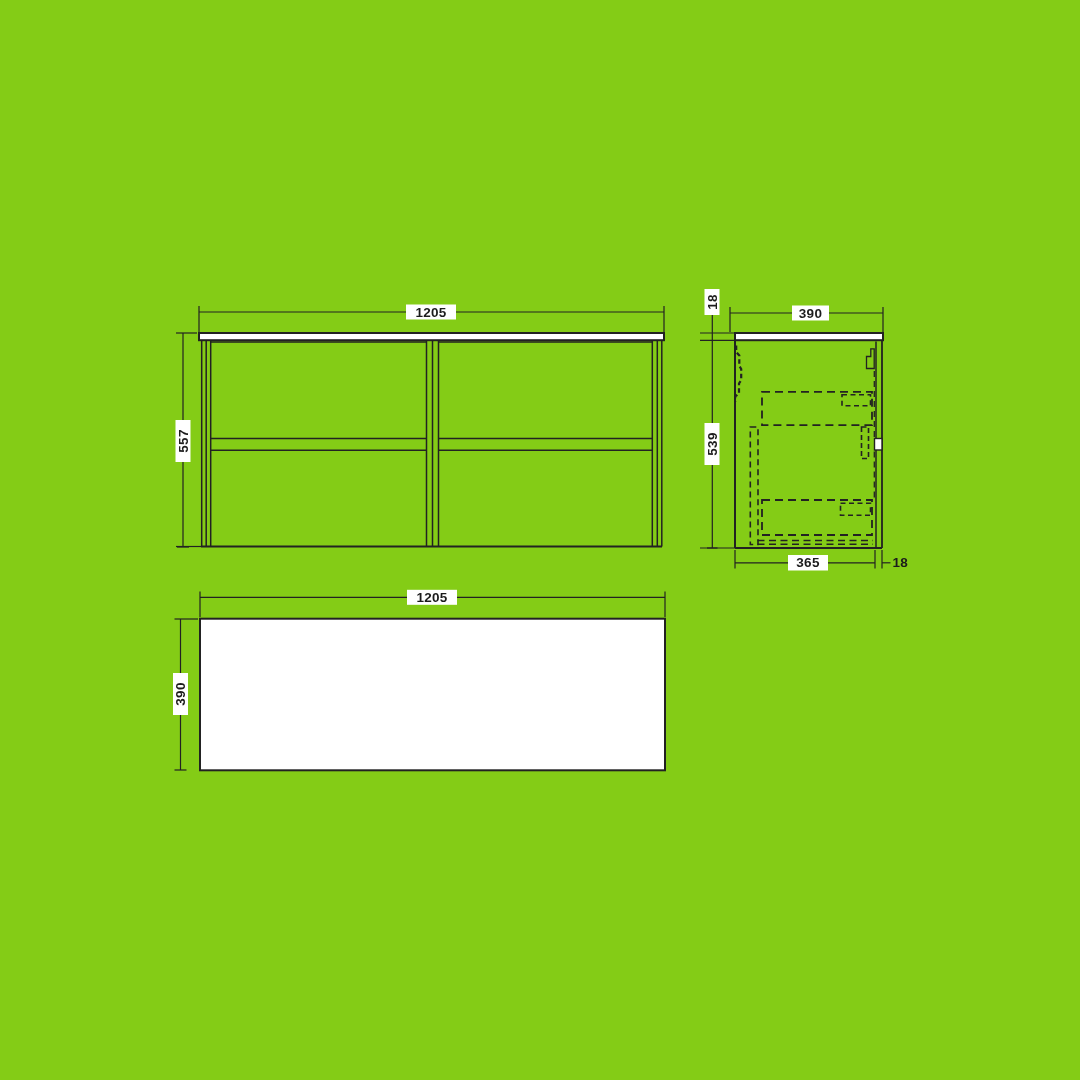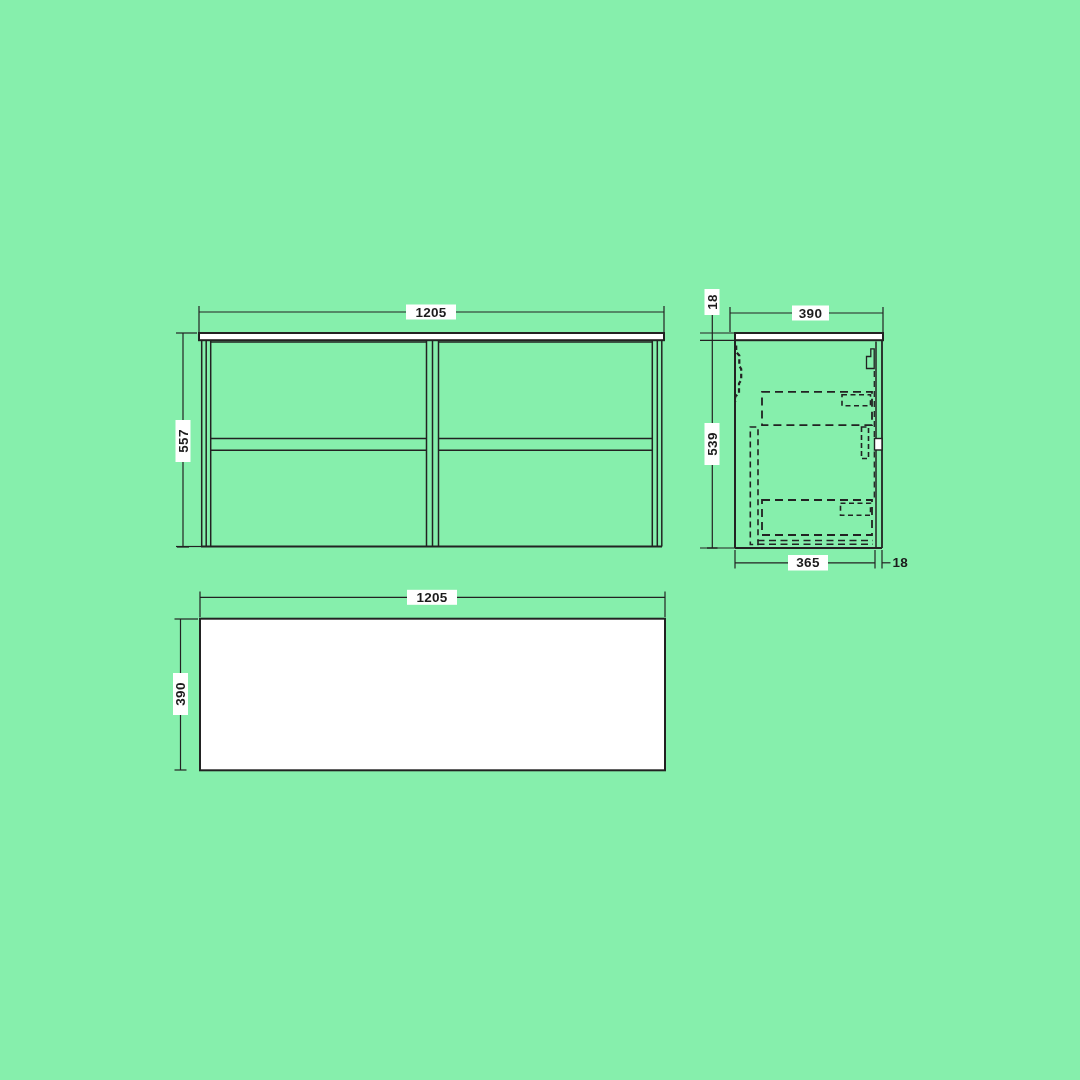--- a/index.html
+++ b/index.html
@@ -1,19 +1,19 @@
 <!DOCTYPE html>
 <html><head>
 <meta charset="utf-8">
 <style>
   html,body{margin:0;padding:0;background:#ffffff;}
   .canvas{
     position:relative;
     width:1080px;height:1080px;
-    background:#86efac;
+    background:#84cc16;
     font-family:"Liberation Sans", sans-serif;
     overflow:hidden;
   }
   svg text{
     font-family:"Liberation Sans", sans-serif;
     font-weight:bold;
     font-size:13.5px;
     fill:#1c1c1c;
     letter-spacing:0.3px;
   }

